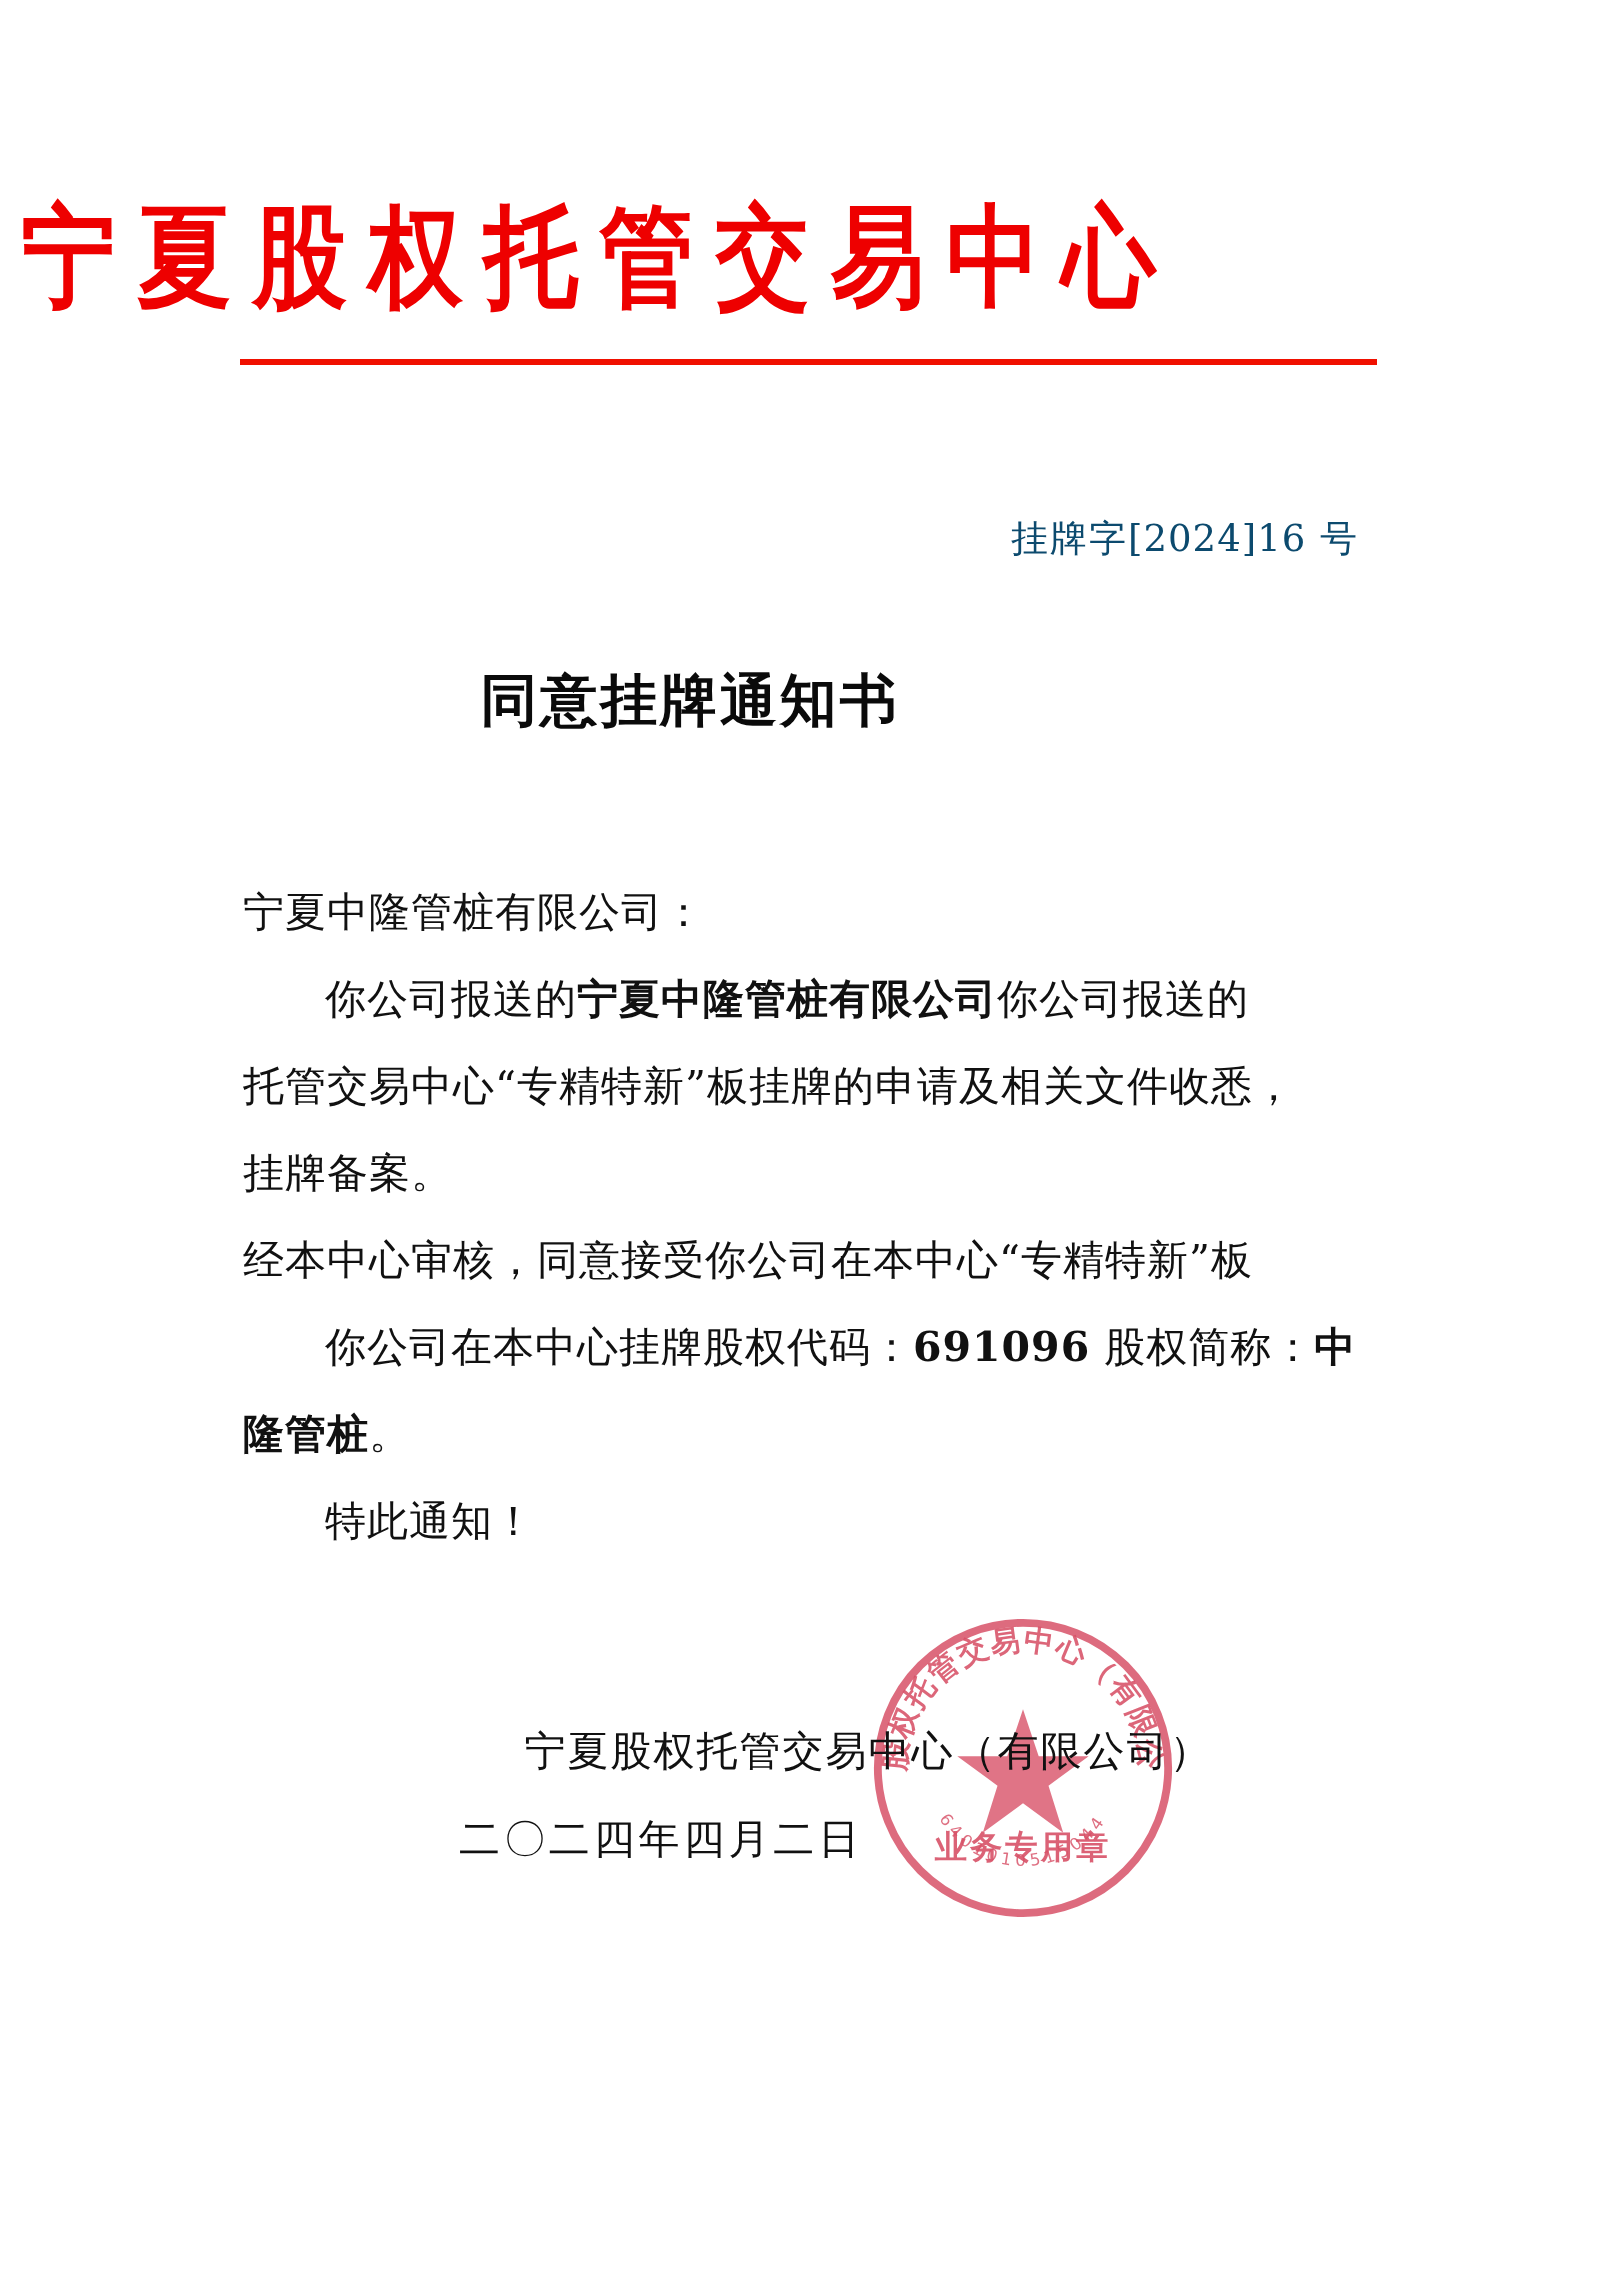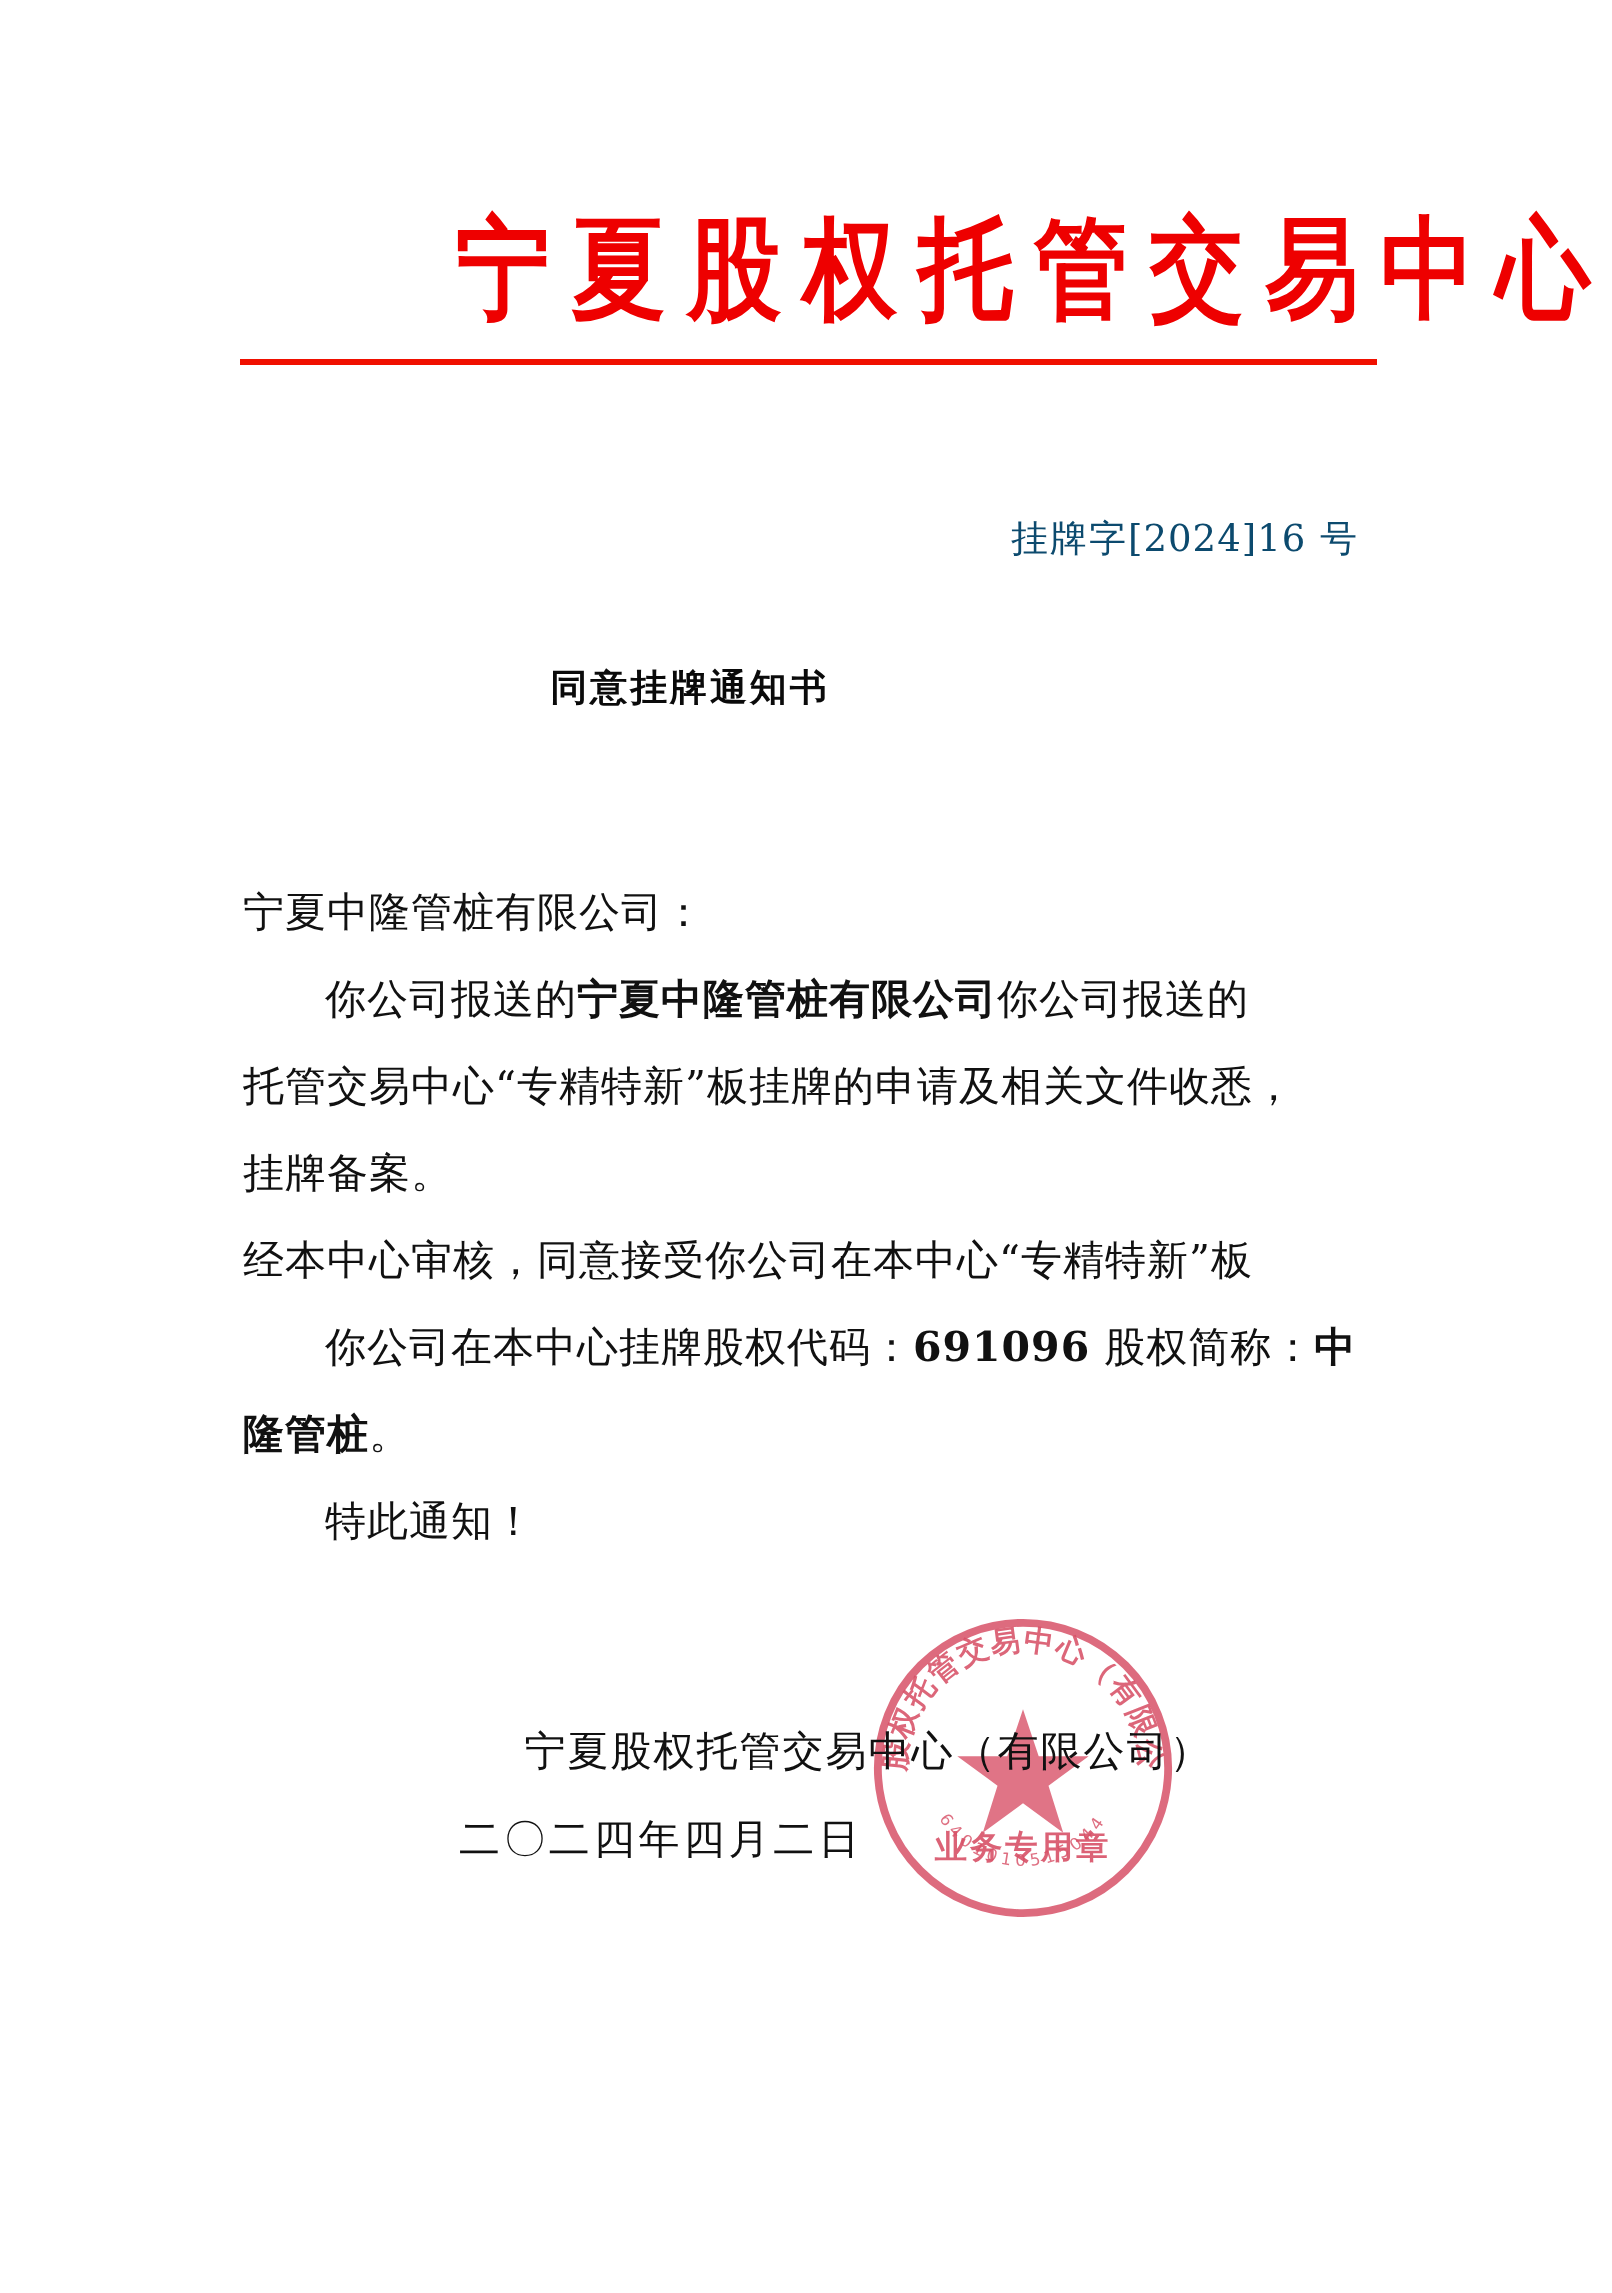--- a/index.html
+++ b/index.html
@@ -15,23 +15,23 @@
     width: 1612px;
     height: 2294px;
     background: #ffffff;
     overflow: hidden;
   }
 
   
   .letterhead {
     position: absolute;
     left: 0;
-    top: 204px;
+    top: 192px;
     width: 1612px;
-    text-align: right;
+    text-align: left;
   }
   .letterhead-title {
     font-family: "DejaVu Serif", "Liberation Serif", serif;
     font-size: 94px;
     font-weight: bold;
     color: #ee0000;
     letter-spacing: 21.6px;
     text-indent: 21.6px;
     line-height: 1.15;
     white-space: nowrap;
@@ -64,21 +64,21 @@
   }
 
   
   .doc-title {
     position: absolute;
     left: 0;
     top: 663px;
     width: 1380px;
     text-align: center;
     font-family: "DejaVu Sans", "Liberation Sans", sans-serif;
-    font-size: 37px;
+    font-size: 57px;
     font-weight: bold;
     color: #0a0a0a;
     letter-spacing: 2.9px;
   }
 
   
   .body-block {
     position: absolute;
     left: 243px;
     top: 869px;

